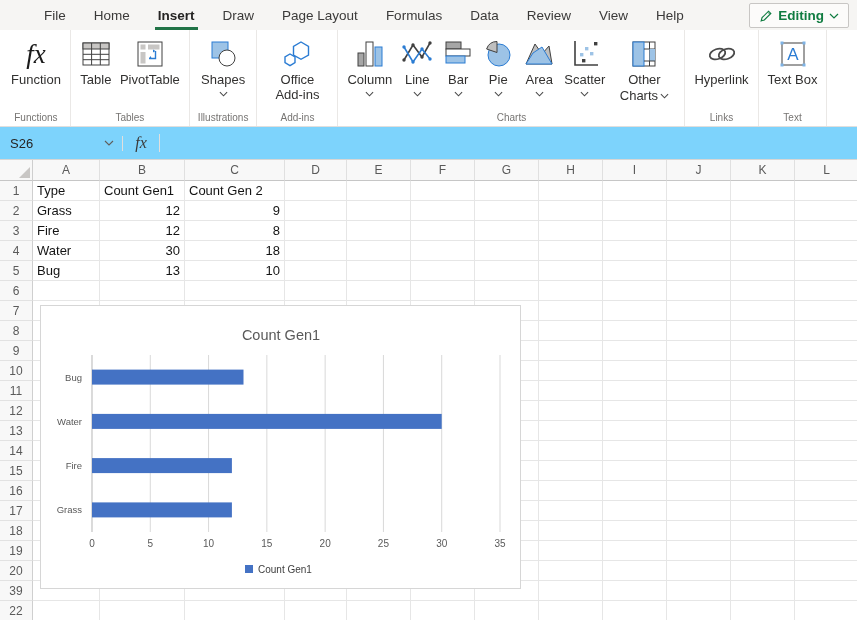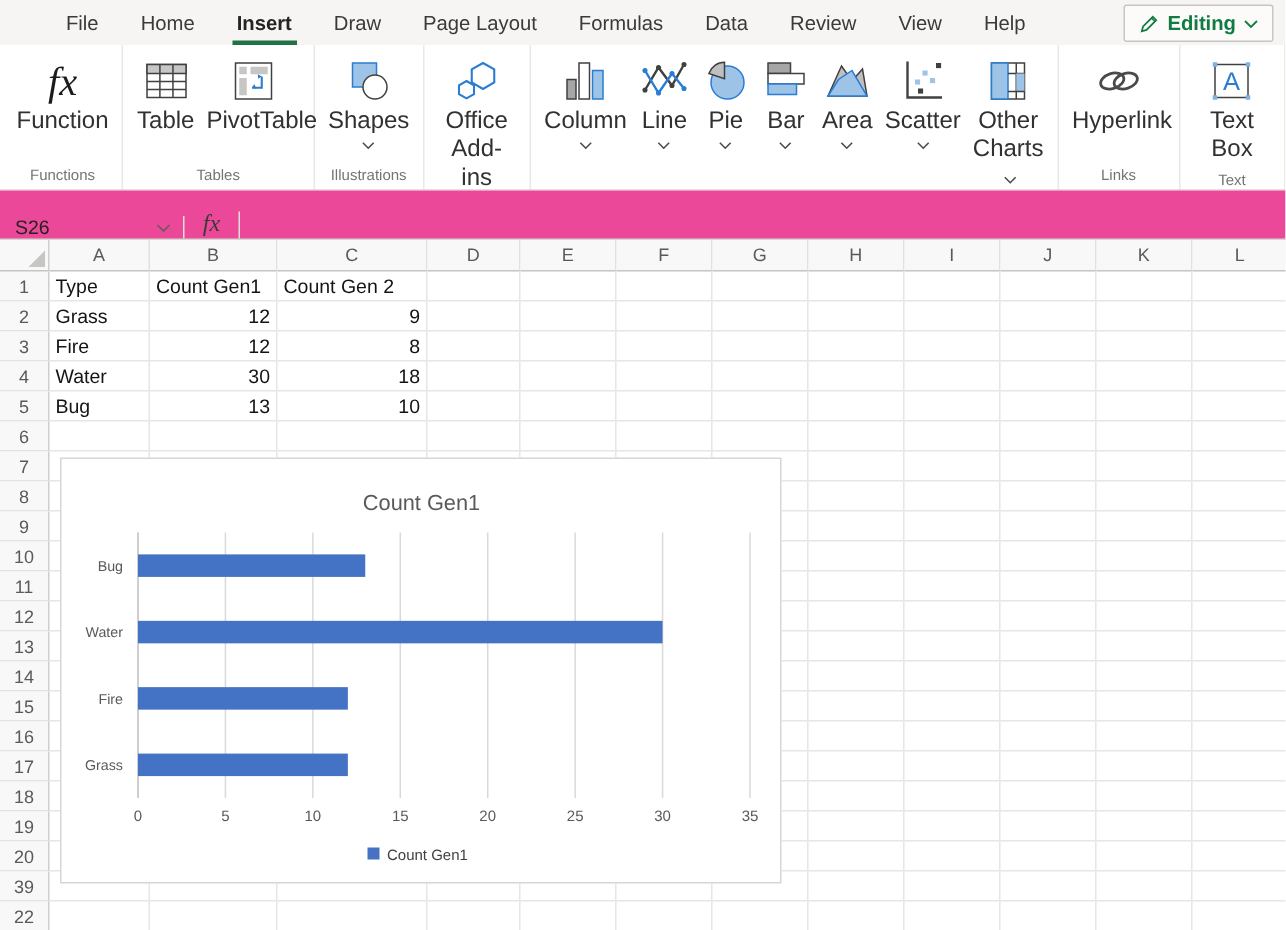--- a/index.html
+++ b/index.html
@@ -15,28 +15,28 @@
   .editing-btn{position:absolute;right:8px;top:3px;height:25px;display:flex;align-items:center;gap:5px;
        padding:0 9px;background:#FCFBFA;border:1px solid #C8C6C4;border-radius:2px;color:#107C41;
        font-size:13.5px;font-weight:700;cursor:pointer;font-family:inherit}
 
   
   .ribbon{height:97px;background:#fff;display:flex;border-bottom:1px solid #E1DFDD;padding-left:2px;overflow:hidden}
   .rgroup{display:flex;flex-direction:column;border-right:1px solid #EAE8E6;padding:5px 6px 1px}
   .rbuttons{display:flex;flex:1;gap:2px;align-items:flex-start;justify-content:center}
   .rbtn{display:flex;flex-direction:column;align-items:center;padding:1px 3px;border-radius:2px;cursor:pointer}
   .ricon{height:36px;display:flex;align-items:center;justify-content:center}
-  .rlabel{font-size:16px;color:#323130;text-align:center;line-height:1.18;max-width:62px}
+  .rlabel{font-size:13px;color:#323130;text-align:center;line-height:1.18;max-width:62px}
   .rchev{margin-top:3px;height:7px;display:flex;align-items:center}
   .rglabel{font-size:10px;color:#767472;text-align:center;padding:4px 2px 2px;white-space:nowrap}
   .fxglyph{font-family:"Liberation Serif",serif;font-style:italic;font-size:27px;color:#1b1b1b;line-height:1}
   .inline-chev{margin-left:2px;vertical-align:1px}
 
   
-  .fbar{height:33px;display:flex;align-items:flex-end;background:#ec4899;border-bottom:1px solid #D8D6D4}
+  .fbar{height:33px;display:flex;align-items:center;background:#7dd3fc;border-bottom:1px solid #D8D6D4}
   .namebox{width:123px;display:flex;align-items:center;justify-content:space-between;
        padding:0 8px 0 10px;font-size:13px;color:#252423;border-right:1px solid #E1DFDD;cursor:pointer}
   .fxbtn{width:37px;display:flex;align-items:center;justify-content:center;border-right:1px solid #E1DFDD;
        font-family:"Liberation Serif",serif;font-style:italic;font-size:16px;color:#3B3A39;cursor:pointer}
   .finput{flex:1;font-size:13px;color:#252423;display:flex;align-items:center;padding:0 6px}
 
   
   .grid{position:relative;width:859px;background:#fff}
   .grow{display:flex}
   .gcorner{width:33px;height:21px;background:#F8F8F8;border-right:1px solid #CFCFCF;border-bottom:1px solid #C6C6C6;position:relative;flex:none}
@@ -196,40 +196,40 @@
             <span class="rlabel">Line</span>
             <span class="rchev">
               <svg class="" width="9" height="6" viewBox="0 0 10 6">
                 <path d="M1 1 L5 5 L9 1" fill="none" stroke="#4A4A4A" stroke-width="1.2"></path>
               </svg>
             </span>
           </div>
           <div class="rbtn">
             <span class="ricon">
               <svg width="32" height="32" viewBox="0 0 32 32">
-                <circle cx="17" cy="17" r="11" fill="#9DC3E6" stroke="#2B7CD3"></circle>
-                <path d="M15 14.5 V3.5 A11 11 0 0 0 4.6 11 z" fill="#BFBFBF" stroke="#404040"></path>
-              </svg>
-            </span>
-            <span class="rlabel">Pie</span>
+                <rect x="4" y="4" width="15" height="7" fill="#A6A6A6" stroke="#404040"></rect>
+                <rect x="4" y="11" width="24" height="7" fill="#fff" stroke="#404040"></rect>
+                <rect x="4" y="18" width="19" height="7" fill="#9DC3E6" stroke="#2B7CD3"></rect>
+              </svg>
+            </span>
+            <span class="rlabel">Bar</span>
             <span class="rchev">
               <svg class="" width="9" height="6" viewBox="0 0 10 6">
                 <path d="M1 1 L5 5 L9 1" fill="none" stroke="#4A4A4A" stroke-width="1.2"></path>
               </svg>
             </span>
           </div>
           <div class="rbtn">
             <span class="ricon">
               <svg width="32" height="32" viewBox="0 0 32 32">
-                <rect x="4" y="4" width="15" height="7" fill="#A6A6A6" stroke="#404040"></rect>
-                <rect x="4" y="11" width="24" height="7" fill="#fff" stroke="#404040"></rect>
-                <rect x="4" y="18" width="19" height="7" fill="#9DC3E6" stroke="#2B7CD3"></rect>
-              </svg>
-            </span>
-            <span class="rlabel">Bar</span>
+                <circle cx="17" cy="17" r="11" fill="#9DC3E6" stroke="#2B7CD3"></circle>
+                <path d="M15 14.5 V3.5 A11 11 0 0 0 4.6 11 z" fill="#BFBFBF" stroke="#404040"></path>
+              </svg>
+            </span>
+            <span class="rlabel">Pie</span>
             <span class="rchev">
               <svg class="" width="9" height="6" viewBox="0 0 10 6">
                 <path d="M1 1 L5 5 L9 1" fill="none" stroke="#4A4A4A" stroke-width="1.2"></path>
               </svg>
             </span>
           </div>
           <div class="rbtn">
             <span class="ricon">
               <svg width="34" height="32" viewBox="0 0 34 32">
                 <path d="M4 26 L13 6 L20 16 L27 8 L30 26 Z" fill="#BFBFBF" stroke="#404040"></path>

